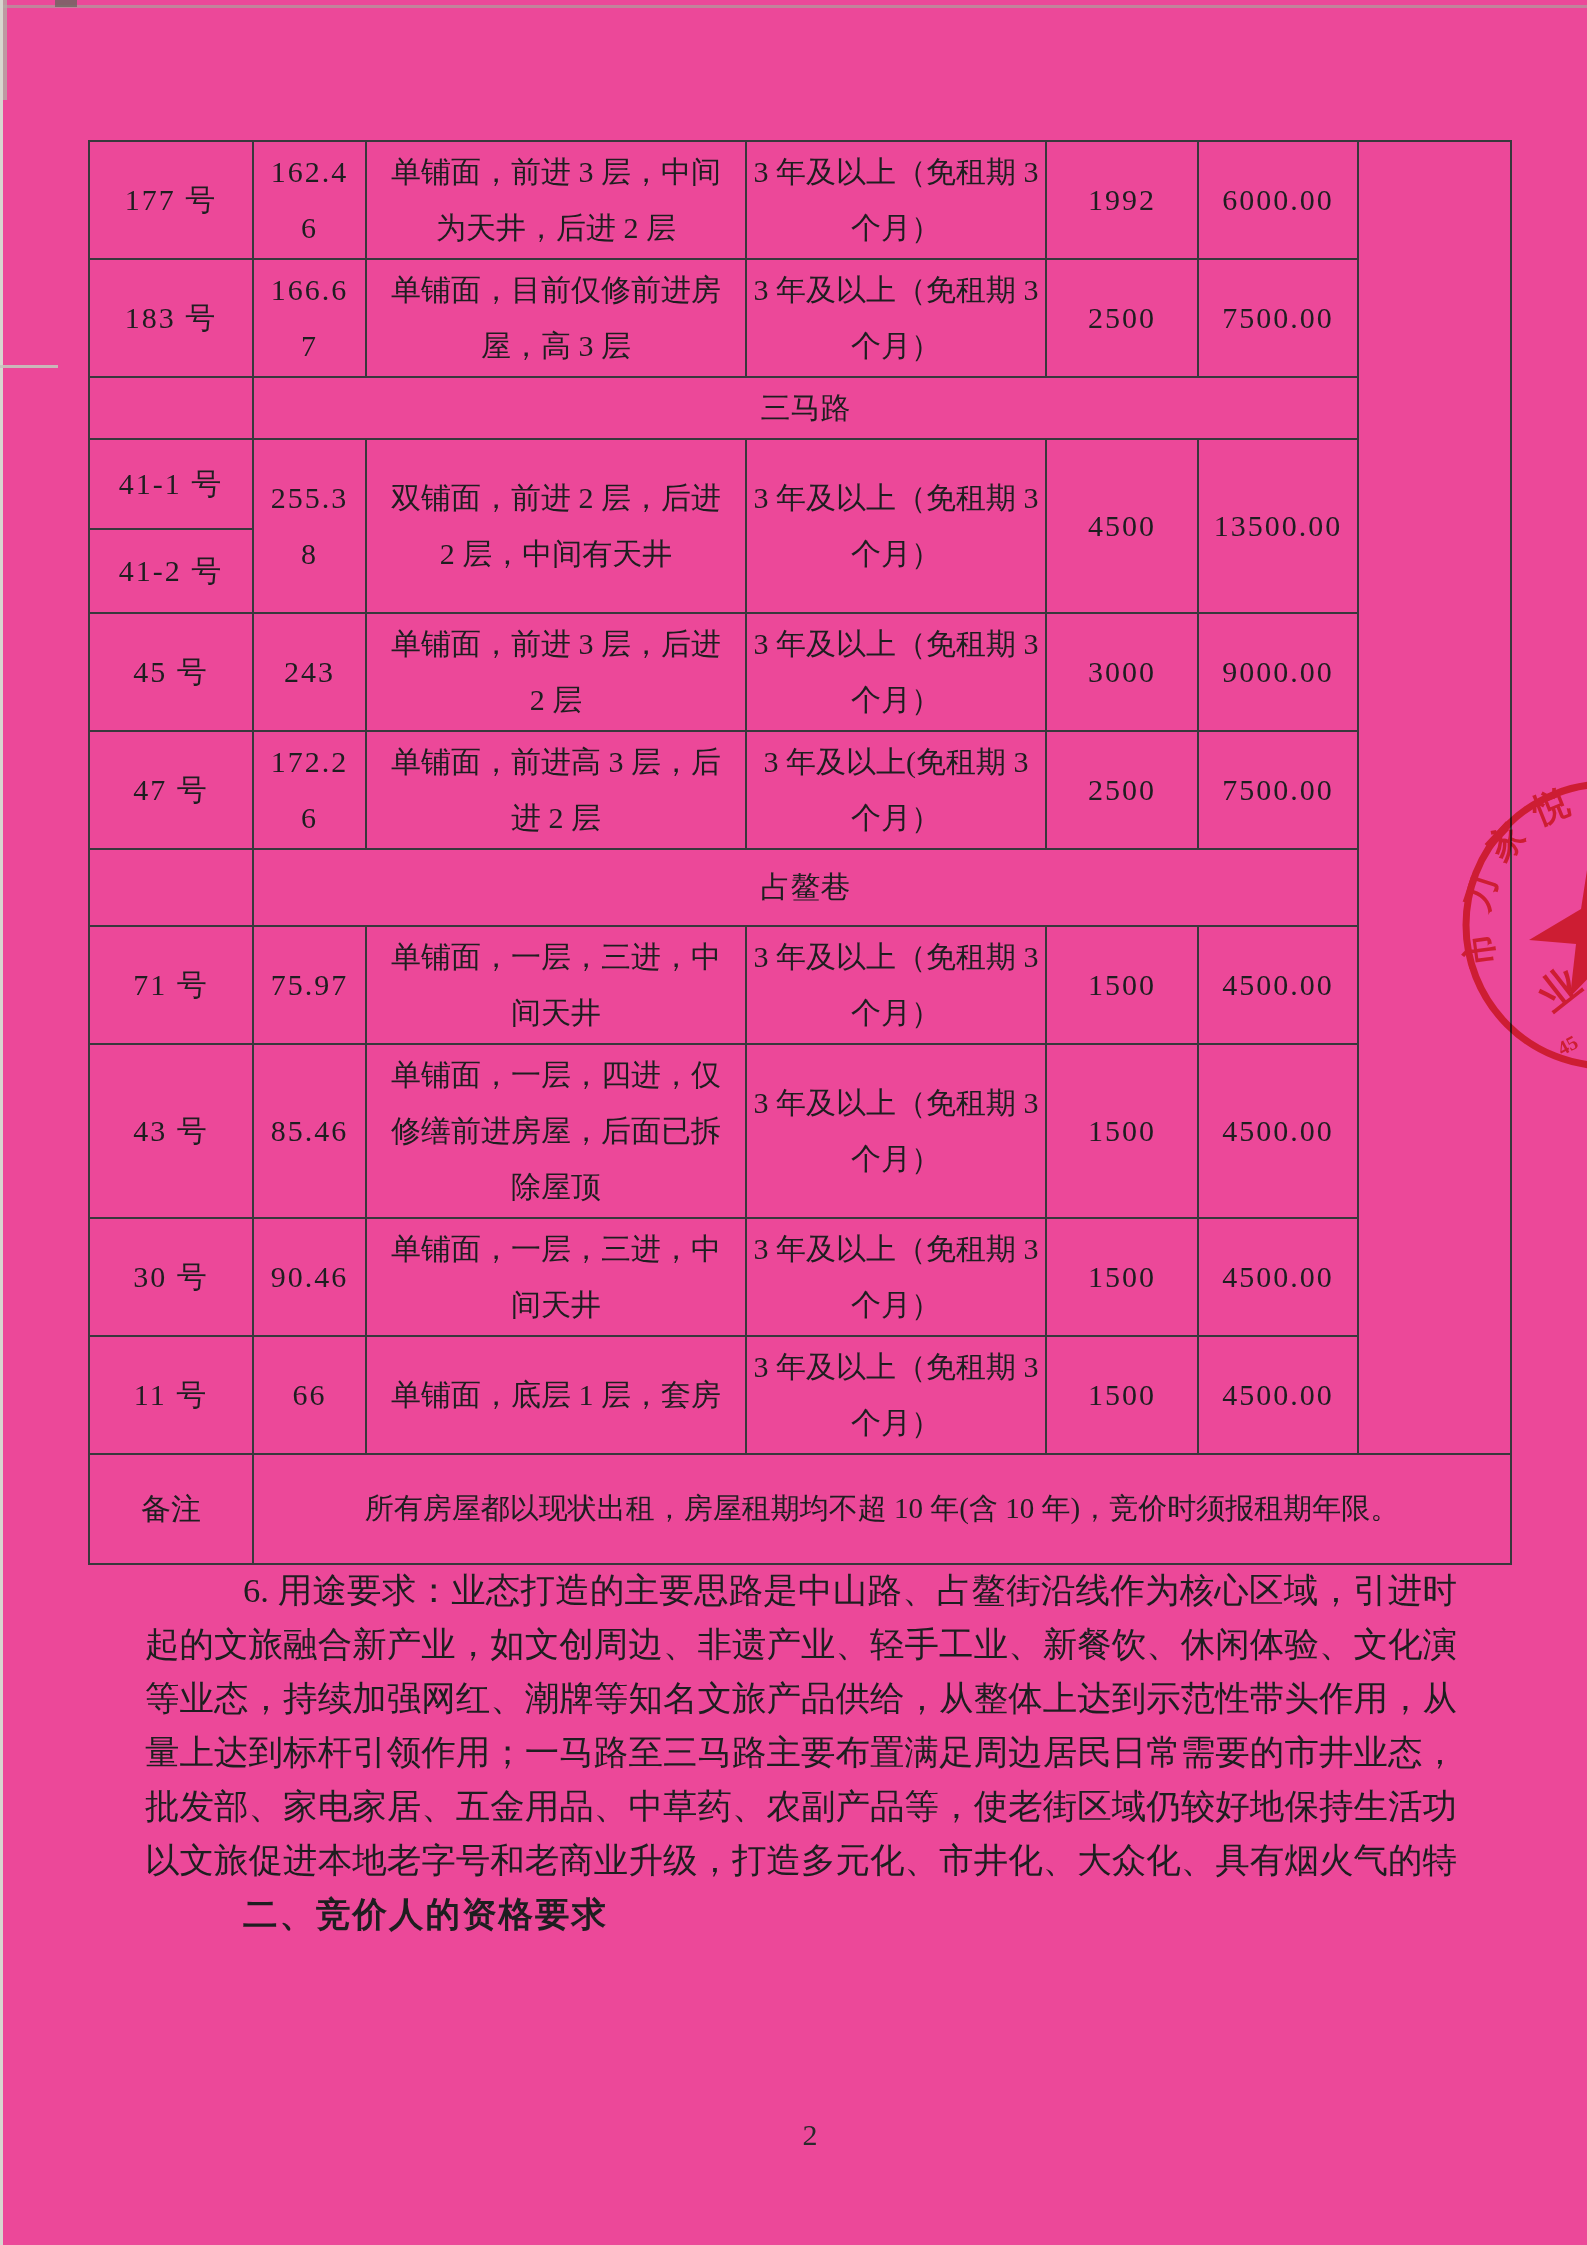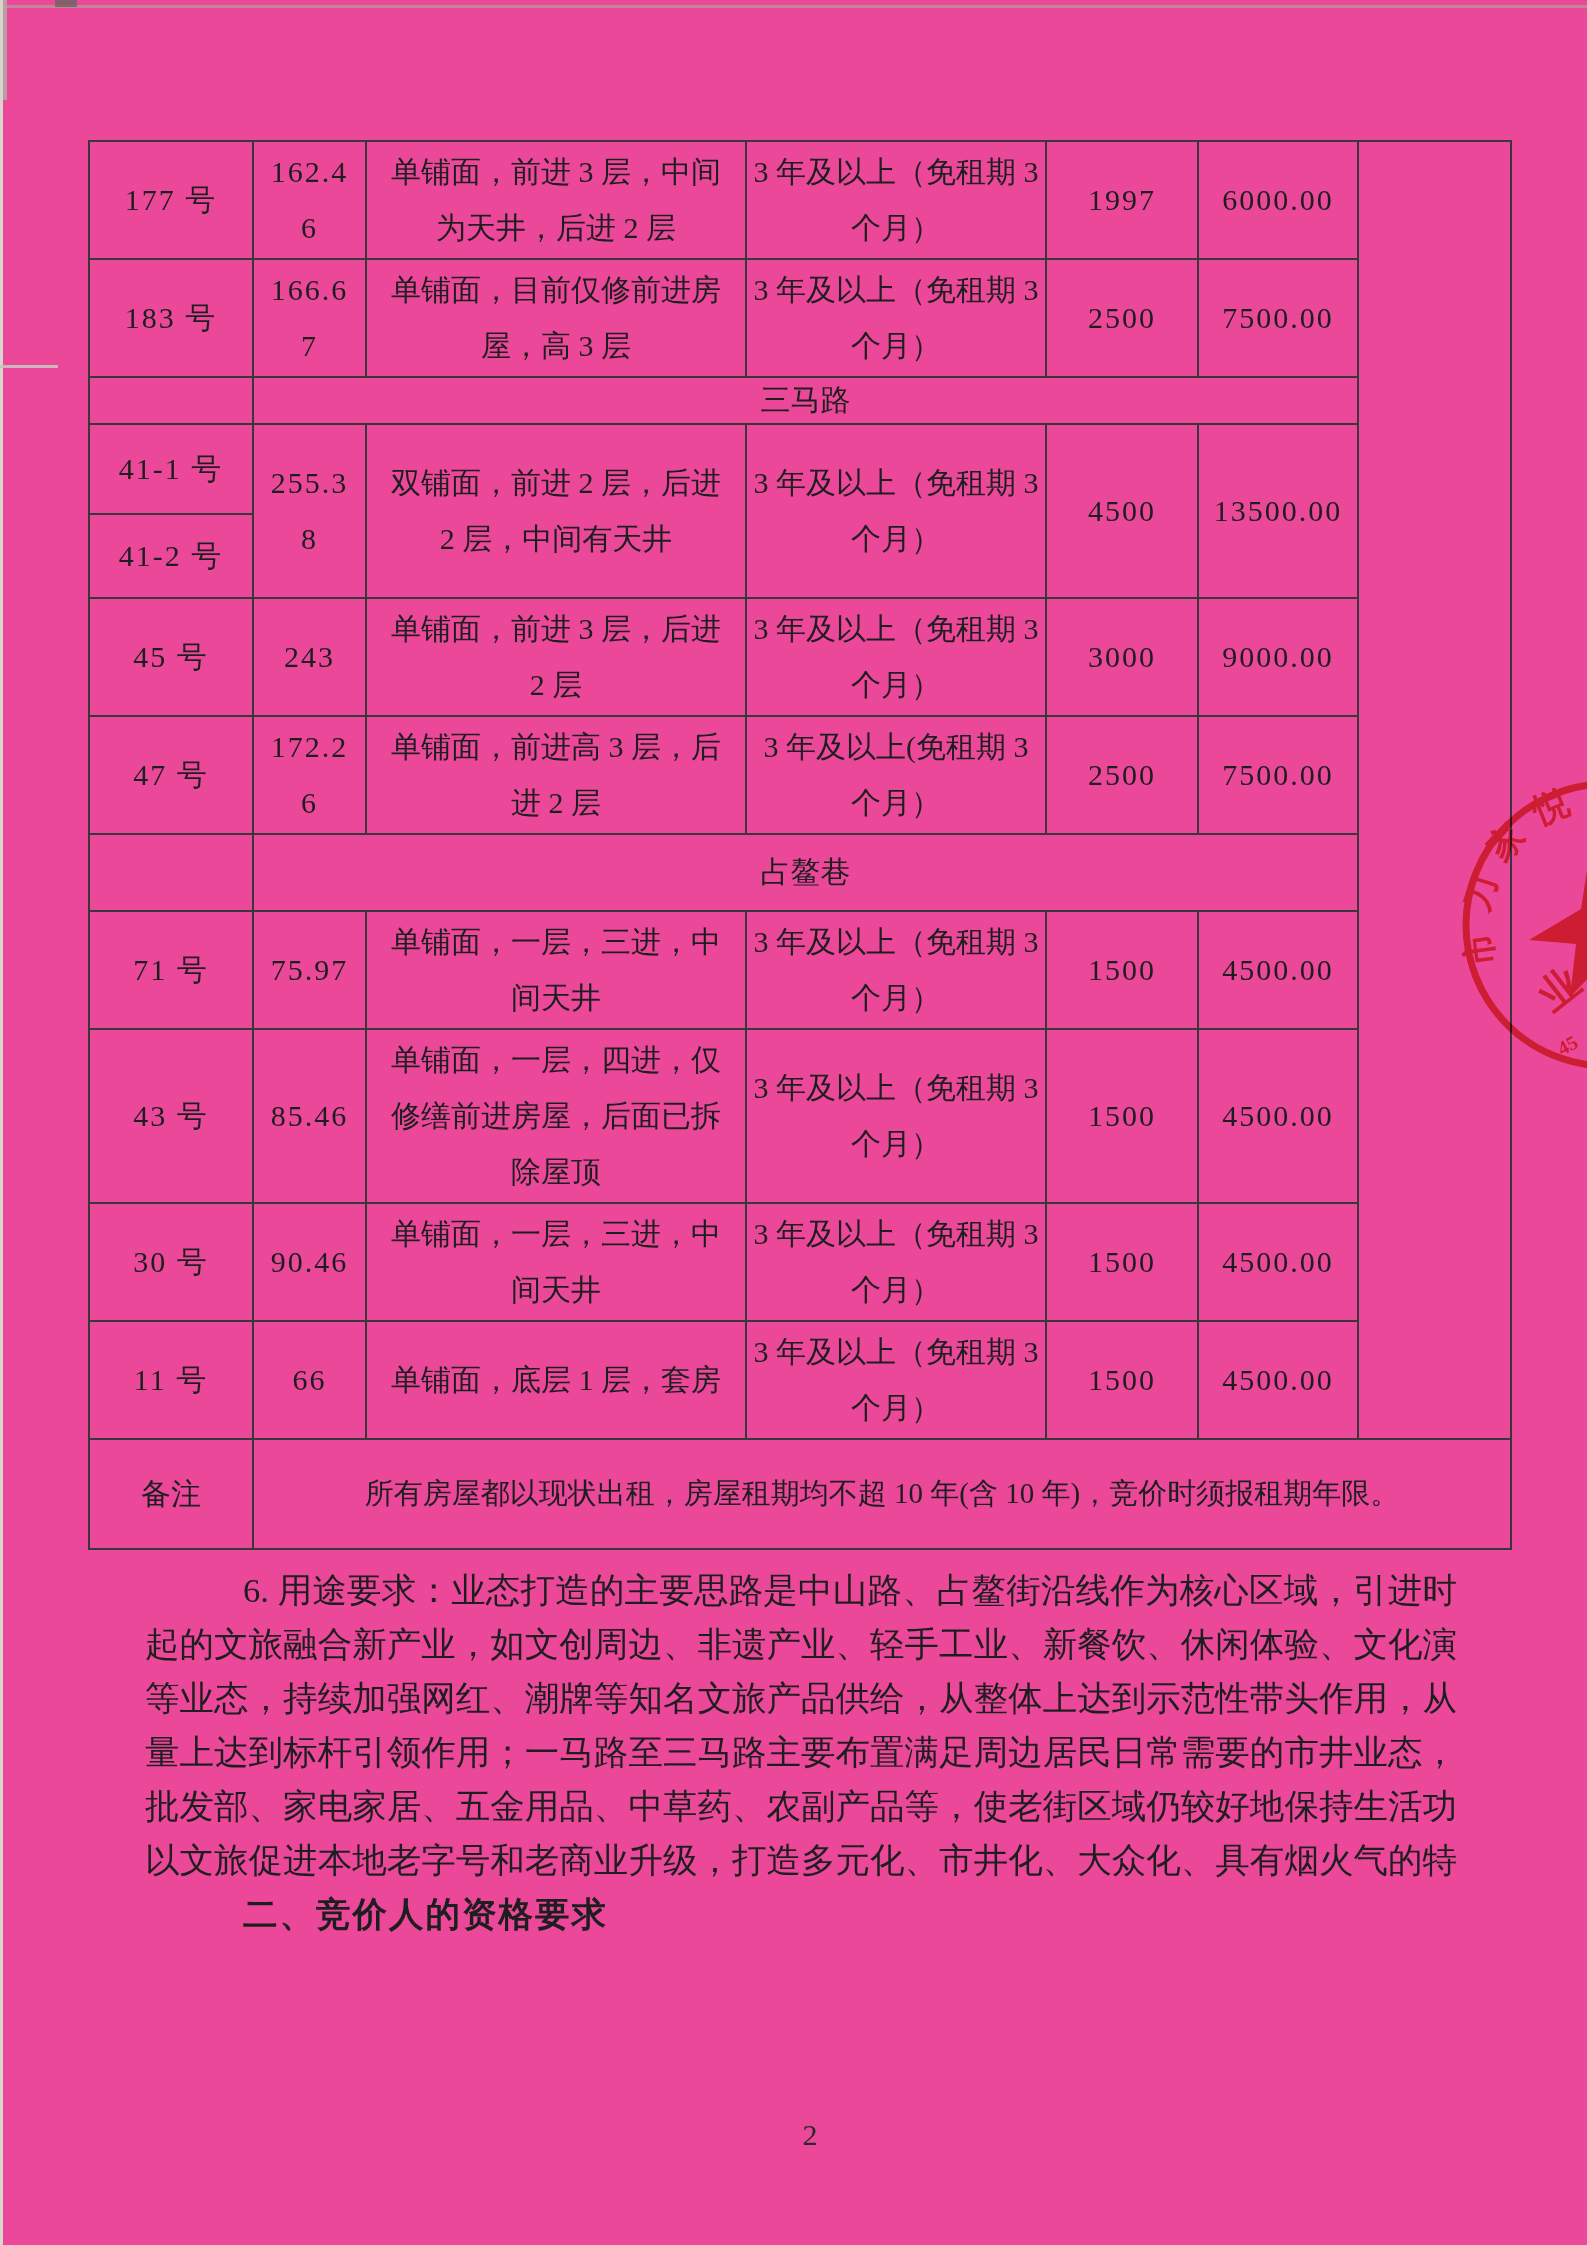--- a/index.html
+++ b/index.html
@@ -60,36 +60,36 @@
     </colgroup>
     <tbody>
       <tr style="height:116px">
         <td class="num">177 号</td>
         <td class="pre num">162.4
 6</td>
         <td class="pre">单铺面，前进 3 层，中间
 为天井，后进 2 层</td>
         <td class="pre">3 年及以上（免租期 3
 个月）</td>
-        <td class="num">1997</td>
+        <td class="num">1992</td>
         <td class="num">6000.00</td>
         <td class="empty-col" rowspan="12"></td>
       </tr>
       <tr style="height:118px">
         <td class="num">183 号</td>
         <td class="pre num">166.6
 7</td>
         <td class="pre">单铺面，目前仅修前进房
 屋，高 3 层</td>
         <td class="pre">3 年及以上（免租期 3
 个月）</td>
         <td class="num">2500</td>
         <td class="num">7500.00</td>
       </tr>
-      <tr style="height:47px">
+      <tr style="height:62px">
         <td></td>
         <td class="sec" colspan="5">三马路</td>
       </tr>
       <tr style="height:90px">
         <td class="num">41-1 号</td>
         <td class="pre num" rowspan="2">255.3
 8</td>
         <td class="pre" rowspan="2">双铺面，前进 2 层，后进
 2 层，中间有天井</td>
         <td class="pre" rowspan="2">3 年及以上（免租期 3

